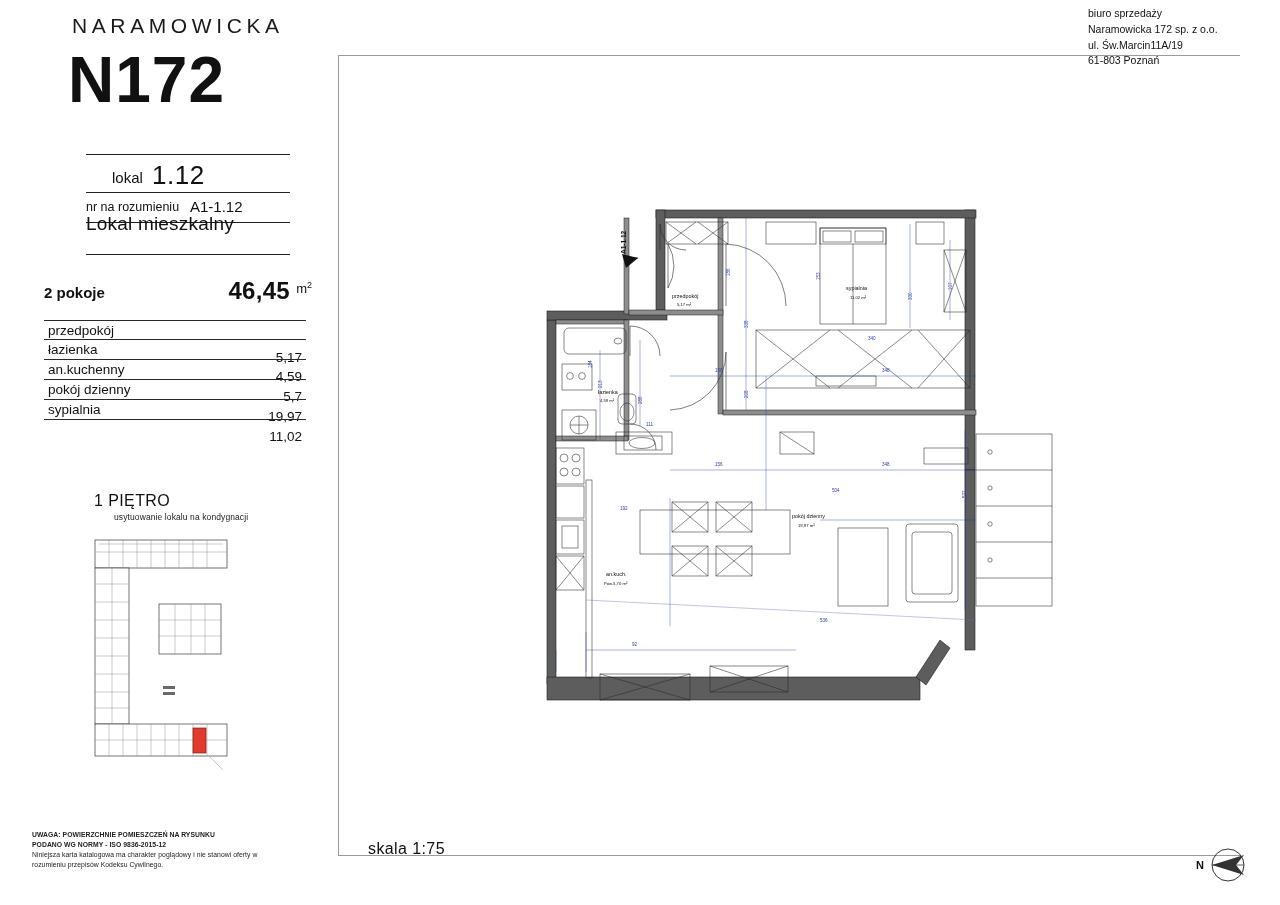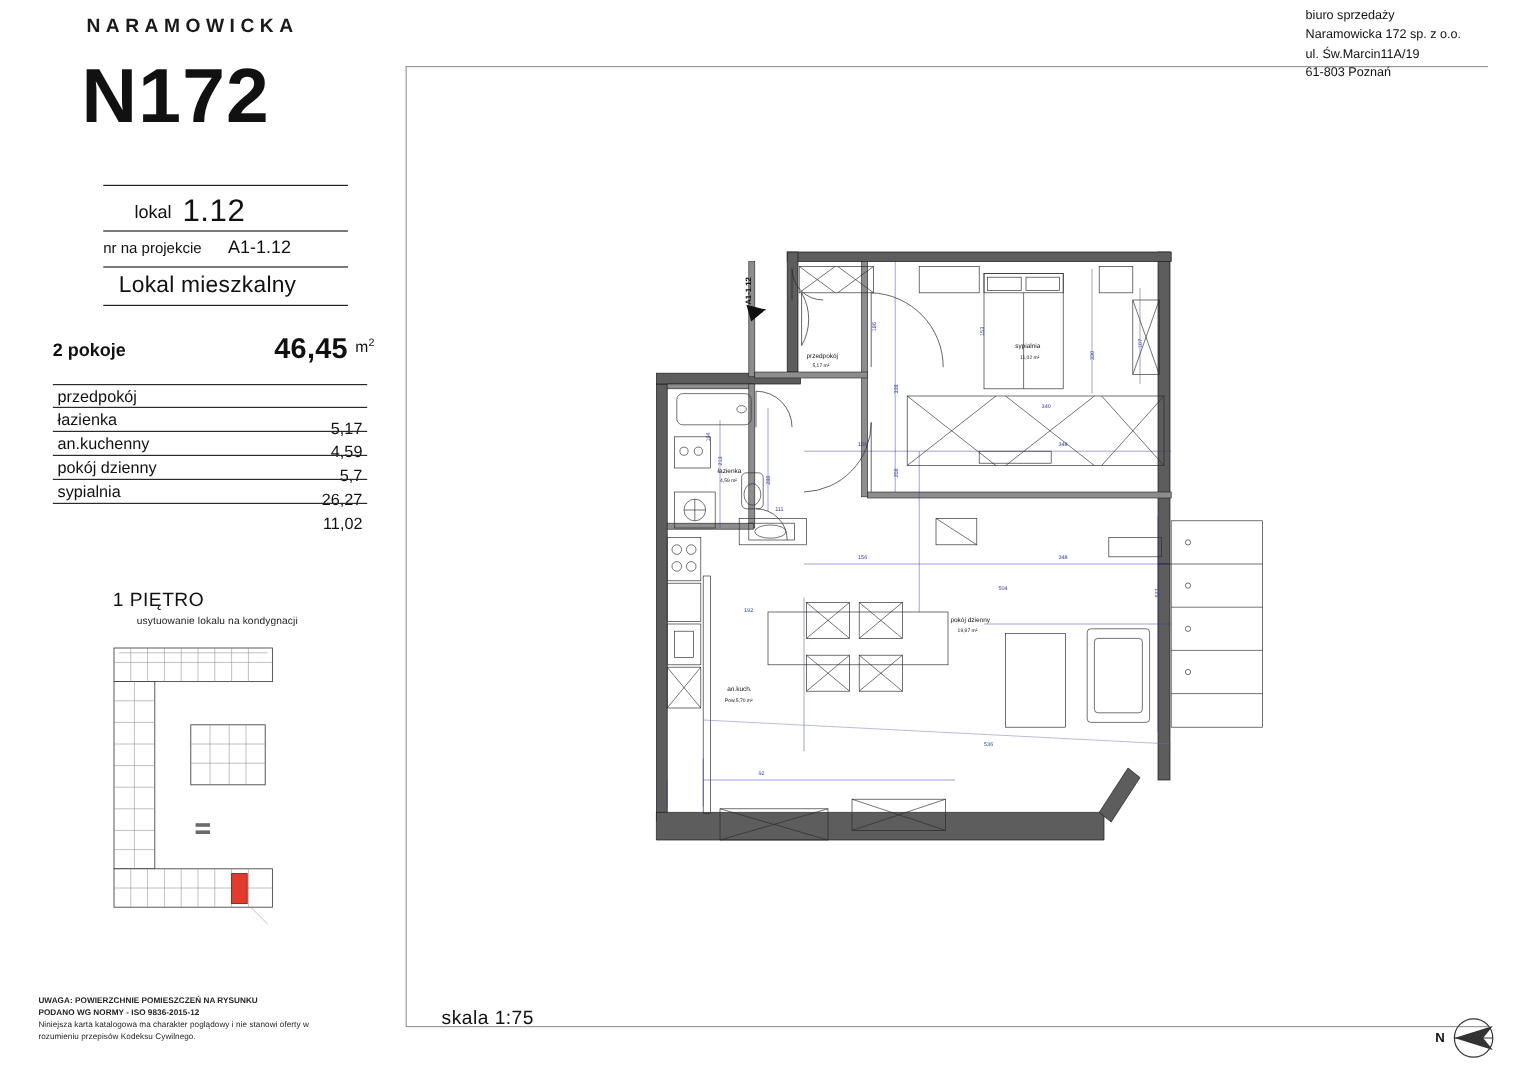--- a/index.html
+++ b/index.html
@@ -12,40 +12,40 @@
     position:relative;
     overflow:hidden;
   }
 
   
   #left-panel {
     position:absolute; left:0; top:0; width:338px; height:905px;
   }
   #brand-name {
     position:absolute; left:72px; top:14px;
-    font-size:16px; letter-spacing:4.6px; font-weight:700; color:#1a1a1a;
+    font-size:21px; letter-spacing:4.6px; font-weight:400; color:#1a1a1a;
     white-space:nowrap;
   }
   #brand-logo {
     position:absolute; left:68px; top:48px;
     font-size:64px; font-weight:700; letter-spacing:1px; line-height:1;
     color:#111;
   }
 
   .rule { position:absolute; left:86px; width:204px; height:1px; background:#222; }
 
   #unit-row { position:absolute; left:86px; top:160px; width:208px; height:34px; }
   #unit-row .lbl { position:absolute; left:26px; top:9px; font-size:15px; }
   #unit-row .val { position:absolute; left:66px; top:0px; font-size:26px; letter-spacing:0.5px; }
 
   #proj-row { position:absolute; left:86px; top:196px; width:208px; height:26px; }
   #proj-row .lbl { position:absolute; left:0; top:4px; font-size:12.5px; }
   #proj-row .val { position:absolute; left:104px; top:2px; font-size:15px; }
 
-  #type-row { position:absolute; left:86px; top:226px; width:208px; height:28px;margin-left:13px; }
+  #type-row { position:absolute; left:86px; top:212px; width:208px; height:28px; }
   #type-row .val { position:absolute; left:0px; top:1px; font-size:19px; letter-spacing:0.2px; }
 
   #summary { position:absolute; left:44px; top:280px; width:268px; }
   #summary .rooms { position:absolute; left:0; top:4px; font-size:15px; font-weight:700; }
   #summary .area  { position:absolute; right:22px; top:-3px; font-size:24px; font-weight:700; letter-spacing:0.3px; }
   #summary .unit  { position:absolute; right:0px; top:0px; font-size:13px; }
   #summary .unit sup { font-size:9px; }
 
   #rooms-table { position:absolute; left:44px; top:320px; width:262px; }
   #rooms-table .row {
@@ -98,21 +98,21 @@
   <div id="brand-name">NARAMOWICKA</div>
   <div id="brand-logo">N172</div>
 
   <div class="rule" style="top:154px;"></div>
   <div id="unit-row">
     <span class="lbl">lokal</span>
     <span class="val">1.12</span>
   </div>
   <div class="rule" style="top:192px;"></div>
   <div id="proj-row">
-    <span class="lbl">nr na projekcie</span>
+    <span class="lbl">nr na rozumieniu</span>
     <span class="val">A1-1.12</span>
   </div>
   <div class="rule" style="top:222px;"></div>
   <div id="type-row">
     <span class="val">Lokal mieszkalny</span>
   </div>
   <div class="rule" style="top:254px;"></div>
 
   <div id="summary">
     <span class="rooms">2 pokoje</span>
@@ -128,21 +128,21 @@
     <div class="row">
       <span class="rname">łazienka</span>
       <span class="rval">4,59</span>
     </div>
     <div class="row">
       <span class="rname">an.kuchenny</span>
       <span class="rval">5,7</span>
     </div>
     <div class="row">
       <span class="rname">pokój dzienny</span>
-      <span class="rval">26,27</span>
+      <span class="rval">19,97</span>
     </div>
     <div class="row">
       <span class="rname">sypialnia</span>
       <span class="rval">11,02</span>
     </div>
   </div>
 
   <div id="floor-block">
     <div id="floor-title">1 PIĘTRO</div>
     <div id="floor-sub">usytuowanie lokalu na kondygnacji</div>

